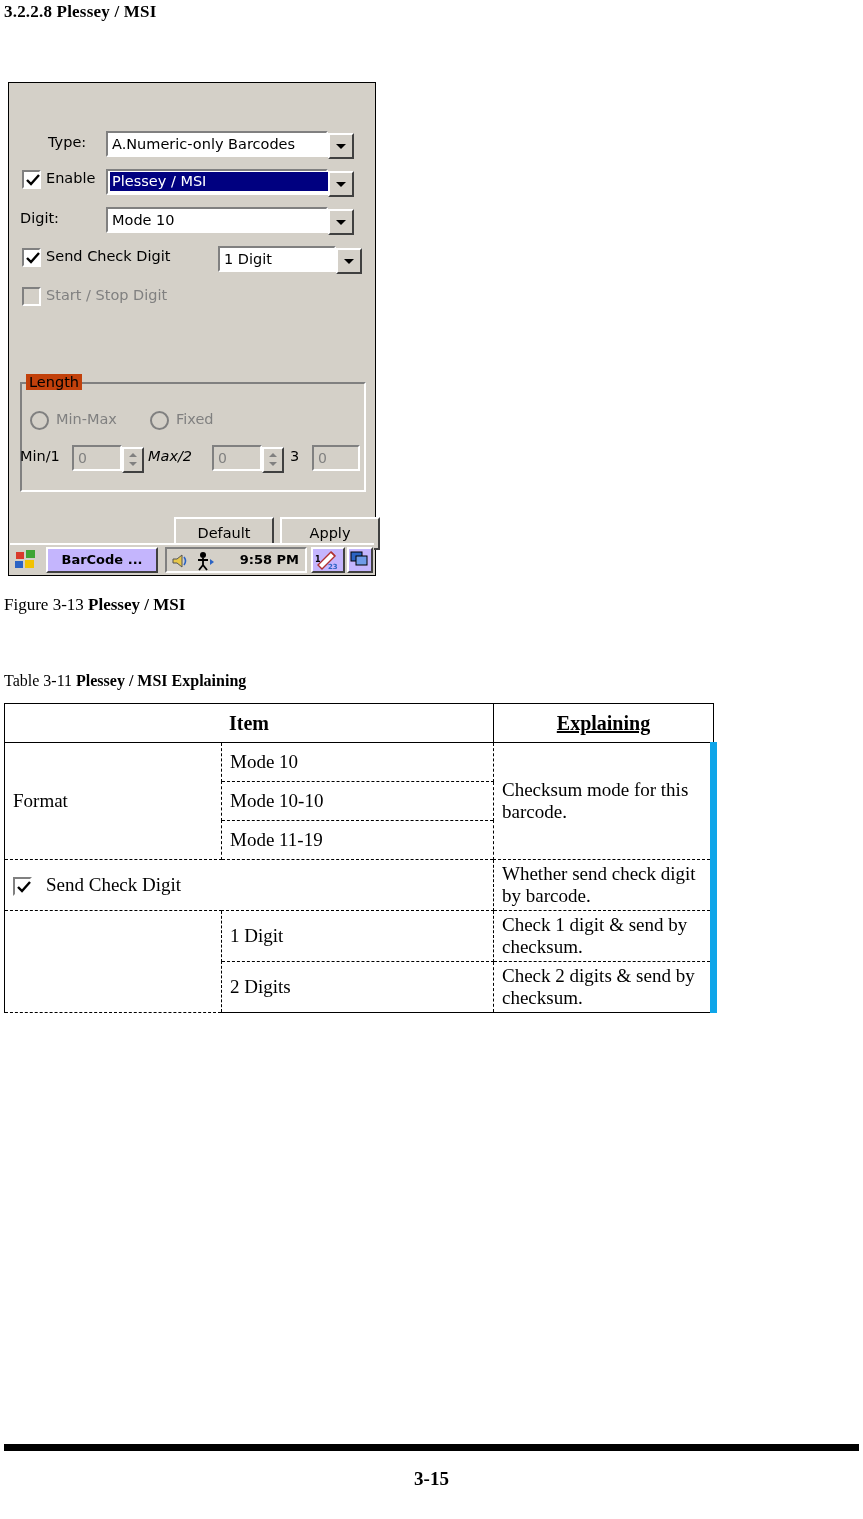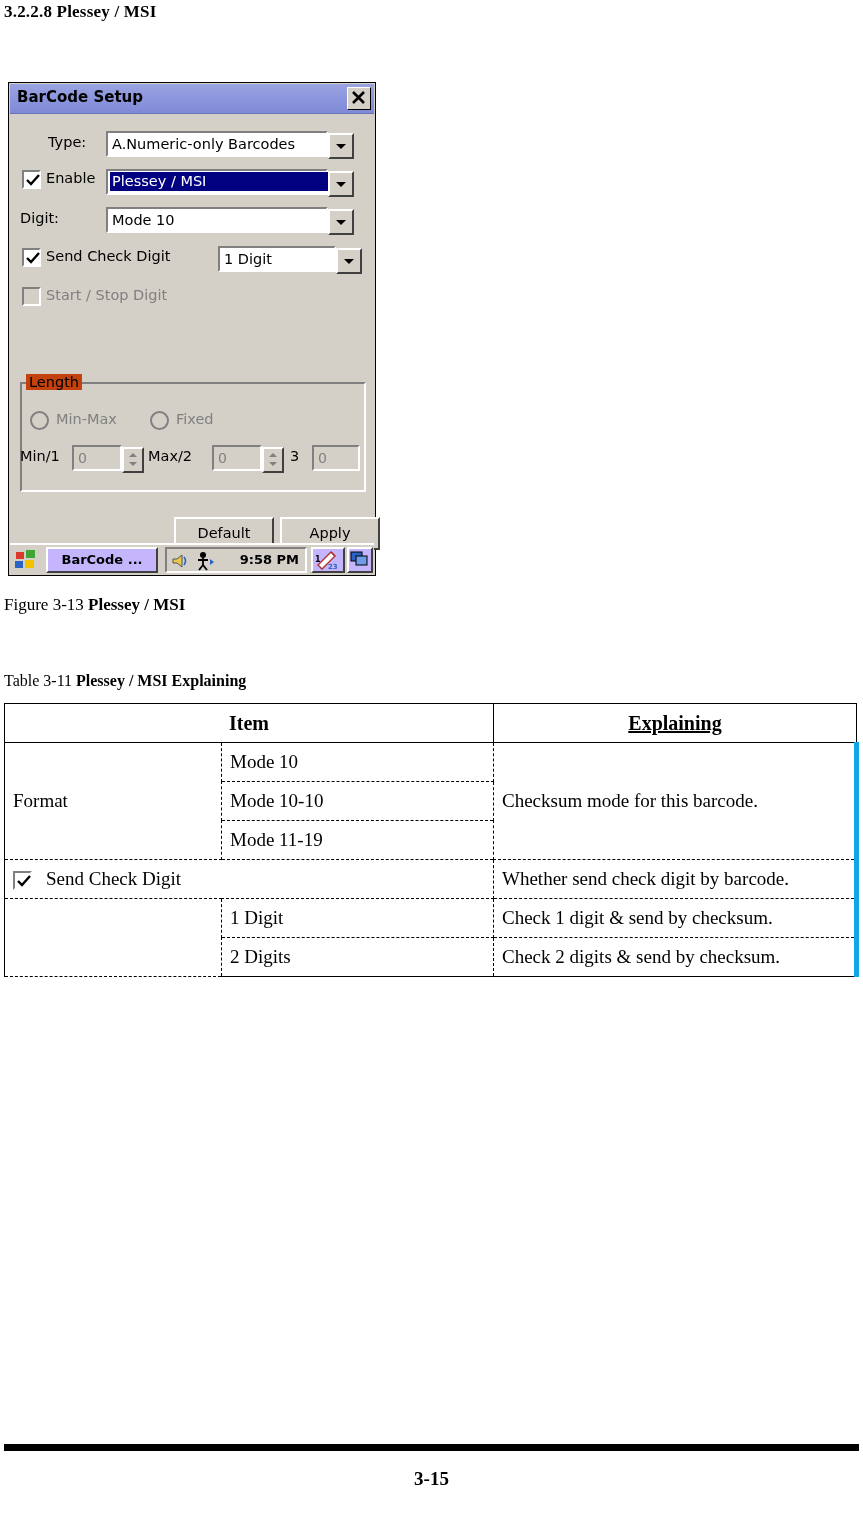--- a/index.html
+++ b/index.html
@@ -287,42 +287,42 @@
     top: 672px;
     font-size: 16px;
   }
   .tabcap b { font-weight: bold; }
 
   
   table.doc {
     position: absolute;
     left: 4px;
     top: 703px;
-    width: 855px;
+    width: 713px;
     border-collapse: collapse;
     font-size: 19px;
     border-radius: 31px;
   }
   table.doc td, table.doc th {
     border: 1px dashed #000000;
     padding: 3px 8px;
     vertical-align: middle;
     font-weight: normal;
     text-align: left;
     height: 32px;
   }
   table.doc tr.head th {
     border: 1px solid #000000;
     text-align: center;
     font-weight: bold;
     font-size: 20px;
   }
   table.doc th.explaining-head { text-decoration: underline; }
   table.doc td.outerleft { border-left: 1px solid #000000; }
-  table.doc td.outerright { border-right: 5px solid #0ea5e9; }
+  table.doc td.outerright { border-right: 7px solid #0ea5e9; }
   table.doc tr.last td { border-bottom: 1px solid #000000; }
   td.bold { font-weight: bold; }
   .mini-chk {
     display: inline-block;
     width: 19px; height: 19px;
     background: #ffffff;
     border: 2px solid;
     border-color: #808080 #ffffff #ffffff #808080;
     box-sizing: border-box;
     position: relative;
@@ -352,28 +352,20 @@
 </style>
 </head>
 <body>
 
 <div class="page">
 
   <div class="section-heading">3.2.2.8 Plessey / MSI</div>
 
   <div class="shot">
 
-    <div class="titlebar">
-      <div class="title">BarCode Setup</div>
-      <div class="closebtn">
-        <svg width="16" height="16" viewBox="0 0 16 16">
-          <path d="M2 2 L13 13 M13 2 L2 13" stroke="#000" stroke-width="2.6" fill="none"></path>
-        </svg>
-      </div>
-    </div>
 
     <div class="formarea">
 
       <div class="lbl" style="left:38px; top:20px; position:absolute;">Type:</div>
       <div class="combo" style="left:96px; top:17px; width:222px;">
         <div class="val">A.Numeric-only Barcodes</div>
         <div class="arrowbtn">
             <i></i>
           </div>
       </div>
@@ -424,21 +416,21 @@
       <div class="lbl dim" style="left:166px; top:297px; position:absolute;">Fixed</div>
 
       <div class="lbl" style="left:10px; top:334px; position:absolute;">Min/1</div>
       <div class="spinbox" style="left:62px; top:331px; width:50px;">
         <div class="v">0</div>
         <div class="spinner">
             <i class="up"></i>
             <i class="dn"></i>
           </div>
       </div>
-      <div class="lbl" style="left:138px; top:334px; position:absolute;">Max/2</div>
+      <div class="lbl" style="left:138px; top:334px; position:absolute;font-style:italic;">Max/2</div>
       <div class="spinbox" style="left:202px; top:331px; width:50px;">
         <div class="v">0</div>
         <div class="spinner">
             <i class="up"></i>
             <i class="dn"></i>
           </div>
       </div>
       <div class="lbl" style="left:280px; top:334px; position:absolute;">3</div>
       <div class="spinbox" style="left:302px; top:331px; width:48px;">
         <div class="v">0</div>

